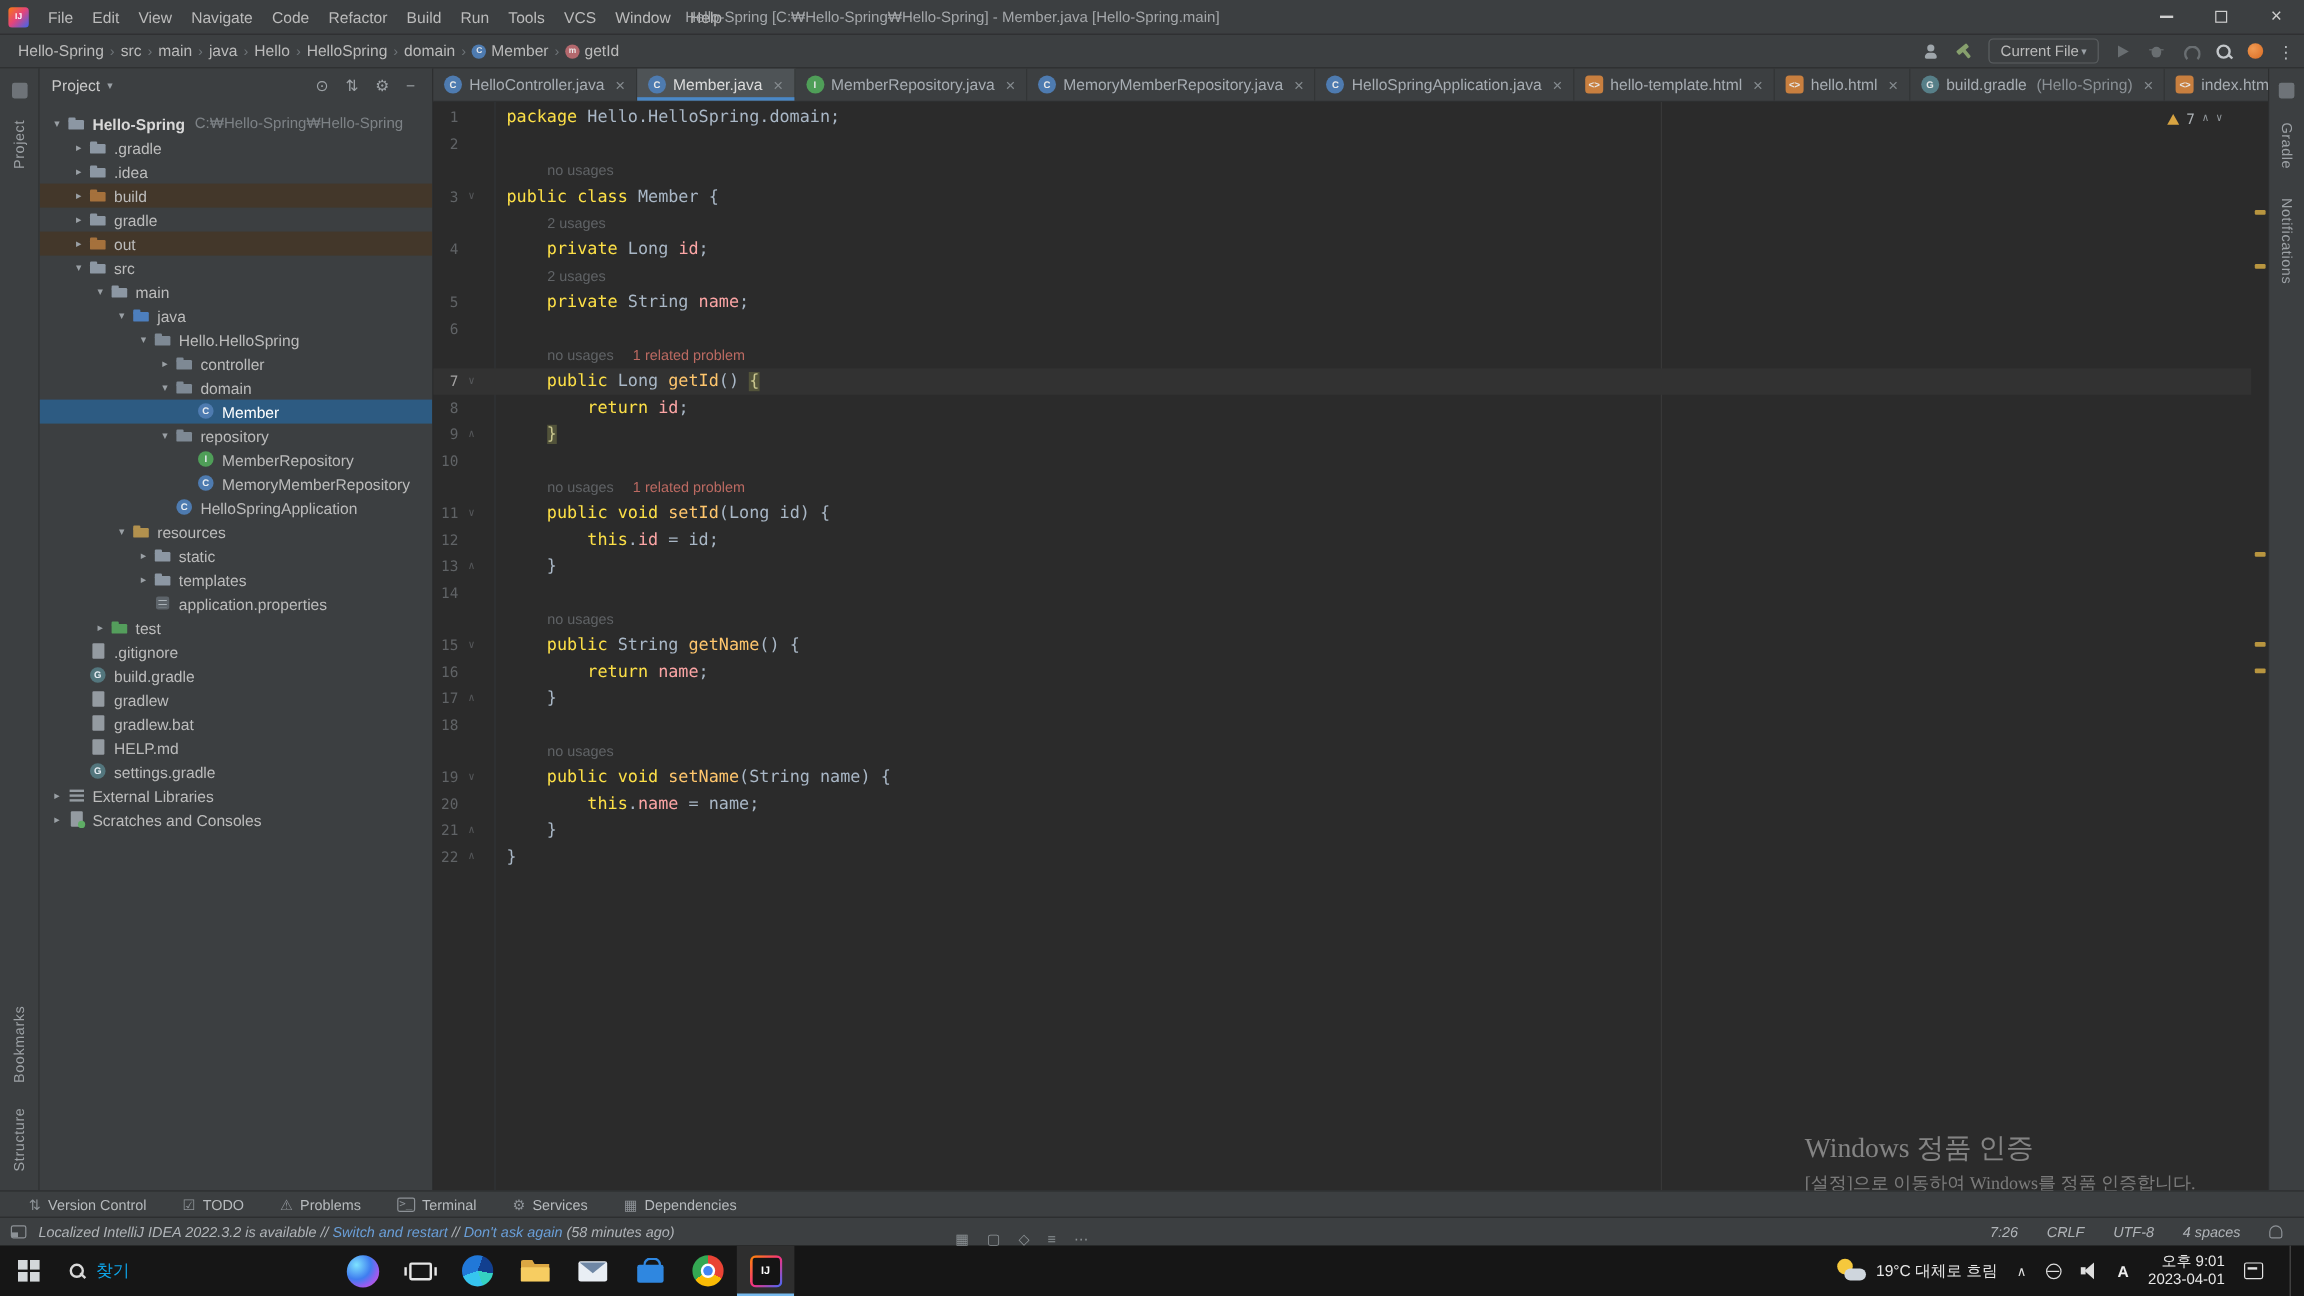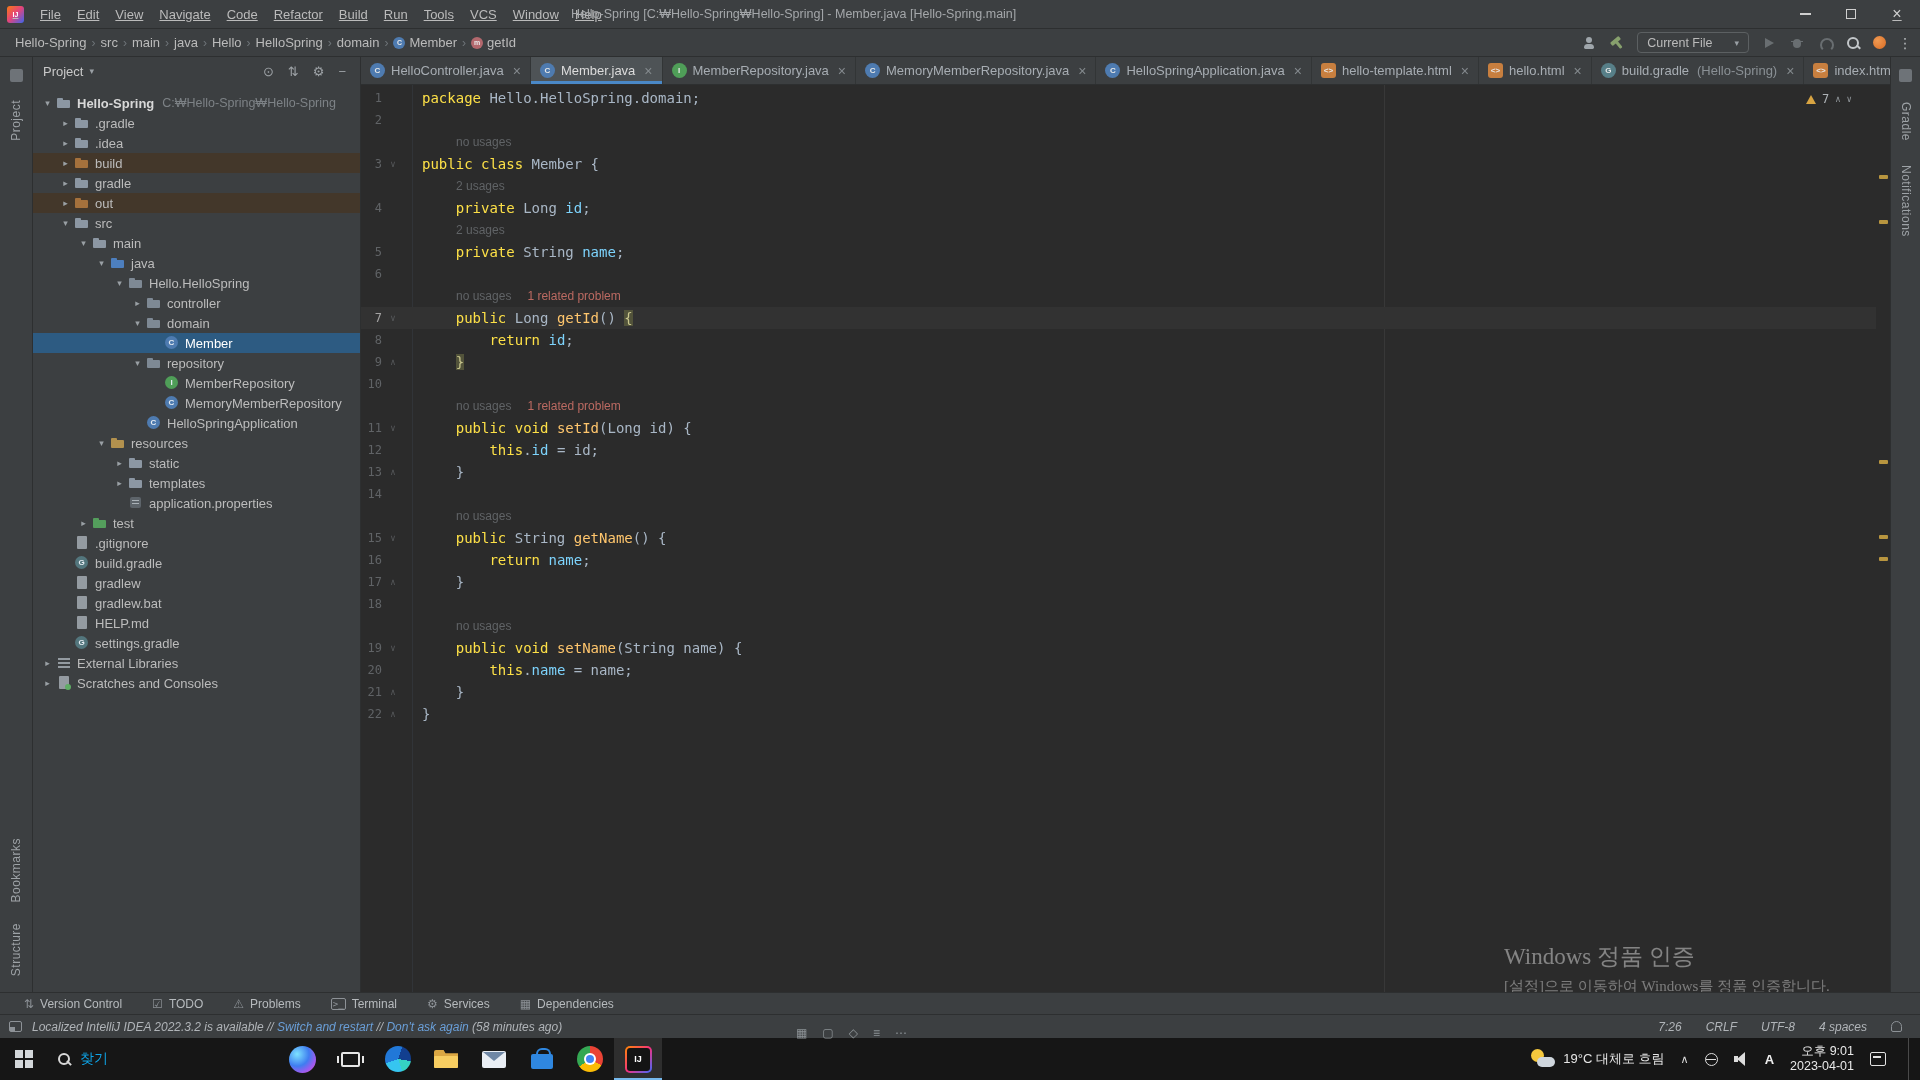--- a/index.html
+++ b/index.html
@@ -1,21 +1,21 @@
 <!DOCTYPE html>
 <html><head>
 <meta charset="utf-8">
 <style>
 *{margin:0;padding:0;box-sizing:border-box;}
 html,body{width:1920px;height:1080px;overflow:hidden;background:#2b2b2b;}
 body{font-family:"Liberation Sans",sans-serif;color:#bbbbbb;font-size:13px;}
 #app{position:relative;width:1920px;height:1080px;display:flex;flex-direction:column;background:#2b2b2b;}
 
 
-.titlebar{flex:0 0 29px;background:#3c3f41;display:flex;align-items:center;border-bottom:1px solid #2d2f30;position:relative;text-decoration:underline;}
+.titlebar{flex:0 0 29px;background:#3c3f41;display:flex;align-items:center;border-bottom:1px solid #2d2f30;position:relative;}
 .tb-logo{width:17px;height:17px;border-radius:3px;margin:0 8px 0 7px;background:linear-gradient(135deg,#f97a12,#e4447b 48%,#3a66f0);display:flex;align-items:center;justify-content:center;color:#fff;font-size:7px;font-weight:bold;flex:none;}
 .menu{display:flex;}
 .menu-item{padding:3px 8px;font-size:13px;color:#bbbbbb;}
 .tb-title{position:absolute;left:571px;top:7px;font-size:12.5px;color:#a4a7aa;white-space:nowrap;}
 .win-controls{margin-left:auto;display:flex;height:100%;}
 .win-btn{width:46px;display:flex;align-items:center;justify-content:center;color:#cfcfcf;}
 .wb-min{width:11px;height:1.5px;background:#cfcfcf;display:block;}
 .wb-max{width:10px;height:10px;border:1.2px solid #cfcfcf;display:block;}
 .win-btn.close{font-size:16px;}
 
@@ -26,21 +26,21 @@
 .crumb-sep{color:#6e7478;font-size:12px;padding:0 2px;}
 .bc-ic{width:12px;height:12px;border-radius:50%;font-size:7px;font-weight:bold;display:inline-flex;align-items:center;justify-content:center;color:#e9e9e9;}
 .bc-ic.class{background:#4e7bb0;}
 .bc-ic.method{background:#b3686d;}
 .nav-actions{margin-left:auto;display:flex;align-items:center;gap:12px;padding-right:12px;}
 .na{width:16px;height:16px;display:inline-block;position:relative;}
 .na-user::before{content:"";position:absolute;left:5px;top:2px;width:6px;height:6px;border-radius:50%;background:#9fa6ab;}
 .na-user::after{content:"";position:absolute;left:3px;top:9px;width:10px;height:5px;border-radius:5px 5px 2px 2px;background:#9fa6ab;}
 .na-hammer::before{content:"";position:absolute;left:1px;top:4px;width:11px;height:4px;border-radius:1px;background:#87a06d;transform:rotate(-40deg);}
 .na-hammer::after{content:"";position:absolute;left:8px;top:5px;width:3px;height:9px;border-radius:1px;background:#87a06d;transform:rotate(-40deg);}
-.runcfg{border:1px solid #5c6062;border-radius:4px;padding:2px 9px;font-size:12.5px;color:#bbbbbb;display:flex;gap:22px;align-items:center;height:21px;}
+.runcfg{border:1px solid #5c6062;border-radius:4px;padding:2px 9px;font-size:12.5px;color:#bbbbbb;display:flex;gap:2px;align-items:center;height:21px;}
 .runcfg .caret{font-size:9px;color:#9aa0a5;}
 .na-run::before{content:"";position:absolute;left:4px;top:3px;border-left:9px solid #696e71;border-top:5px solid transparent;border-bottom:5px solid transparent;}
 .na-debug::before{content:"";position:absolute;left:4px;top:4px;width:8px;height:9px;border-radius:4px;background:#696e71;}
 .na-debug::after{content:"";position:absolute;left:2px;top:6px;width:12px;height:1.5px;background:#696e71;}
 .na-prof::before{content:"";position:absolute;left:3px;top:3px;width:10px;height:10px;border-radius:50%;border:2px solid #696e71;border-bottom-color:transparent;}
 .na-search::before{content:"";position:absolute;left:2px;top:2px;width:8px;height:8px;border-radius:50%;border:2px solid #c3c7ca;}
 .na-search::after{content:"";position:absolute;left:11px;top:11px;width:5px;height:2px;background:#c3c7ca;transform:rotate(45deg);}
 .na-orange{width:13px;height:13px;border-radius:50%;background:radial-gradient(circle at 35% 35%,#f09a52,#d96b23);}
 .na-more{color:#b9bdc0;font-size:14px;line-height:16px;text-align:center;width:10px;}
 
@@ -99,21 +99,21 @@
 .editor-body::before{content:"";position:absolute;left:51px;top:0;bottom:0;width:1px;background:#313438;}
 .code-scroll{position:absolute;left:0;right:14px;top:0;padding-top:2px;}
 .crow{height:22px;display:flex;align-items:center;white-space:pre;font-size:14px;}
 .crow .ln{flex:0 0 21px;text-align:right;font-size:12px;color:#606366;}
 .crow .fold{flex:0 0 22px;text-align:center;color:#606366;font-size:9px;opacity:.8;}
 .crow .ct{padding-left:18px;}
 .crow.current{background:#323232;}
 .crow.current .ln{color:#a4a3a3;}
 .tk-k{color:#fde047;}
 .tk-t{color:#a9b7c6;}
-.tk-f{color:#7dd3fc;}
+.tk-f{color:#fca5a5;}
 .tk-m{color:#ffc66d;}
 .tk-bh{background:#52533a;color:#c9c68e;}
 .irow{height:22px;display:flex;align-items:center;padding-left:95px;font-size:12px;font-family:"Liberation Sans",sans-serif;}
 .ig{color:#606366;margin-right:16px;}
 .ir{color:#bc6a62;}
 .guide{position:absolute;left:1023px;top:0;bottom:0;width:1px;background:#383838;}
 .inspect{position:absolute;top:6px;right:34px;display:flex;align-items:center;gap:6px;font-size:12px;color:#adb2b6;padding:1px 4px;border-radius:3px;}
 .warn-tri{width:0;height:0;border-left:5px solid transparent;border-right:5px solid transparent;border-bottom:9px solid #d8a442;}
 .insp-chev{font-size:9px;color:#9298 9c;}
 .insp-chev{font-size:9px;color:#92989c;}

